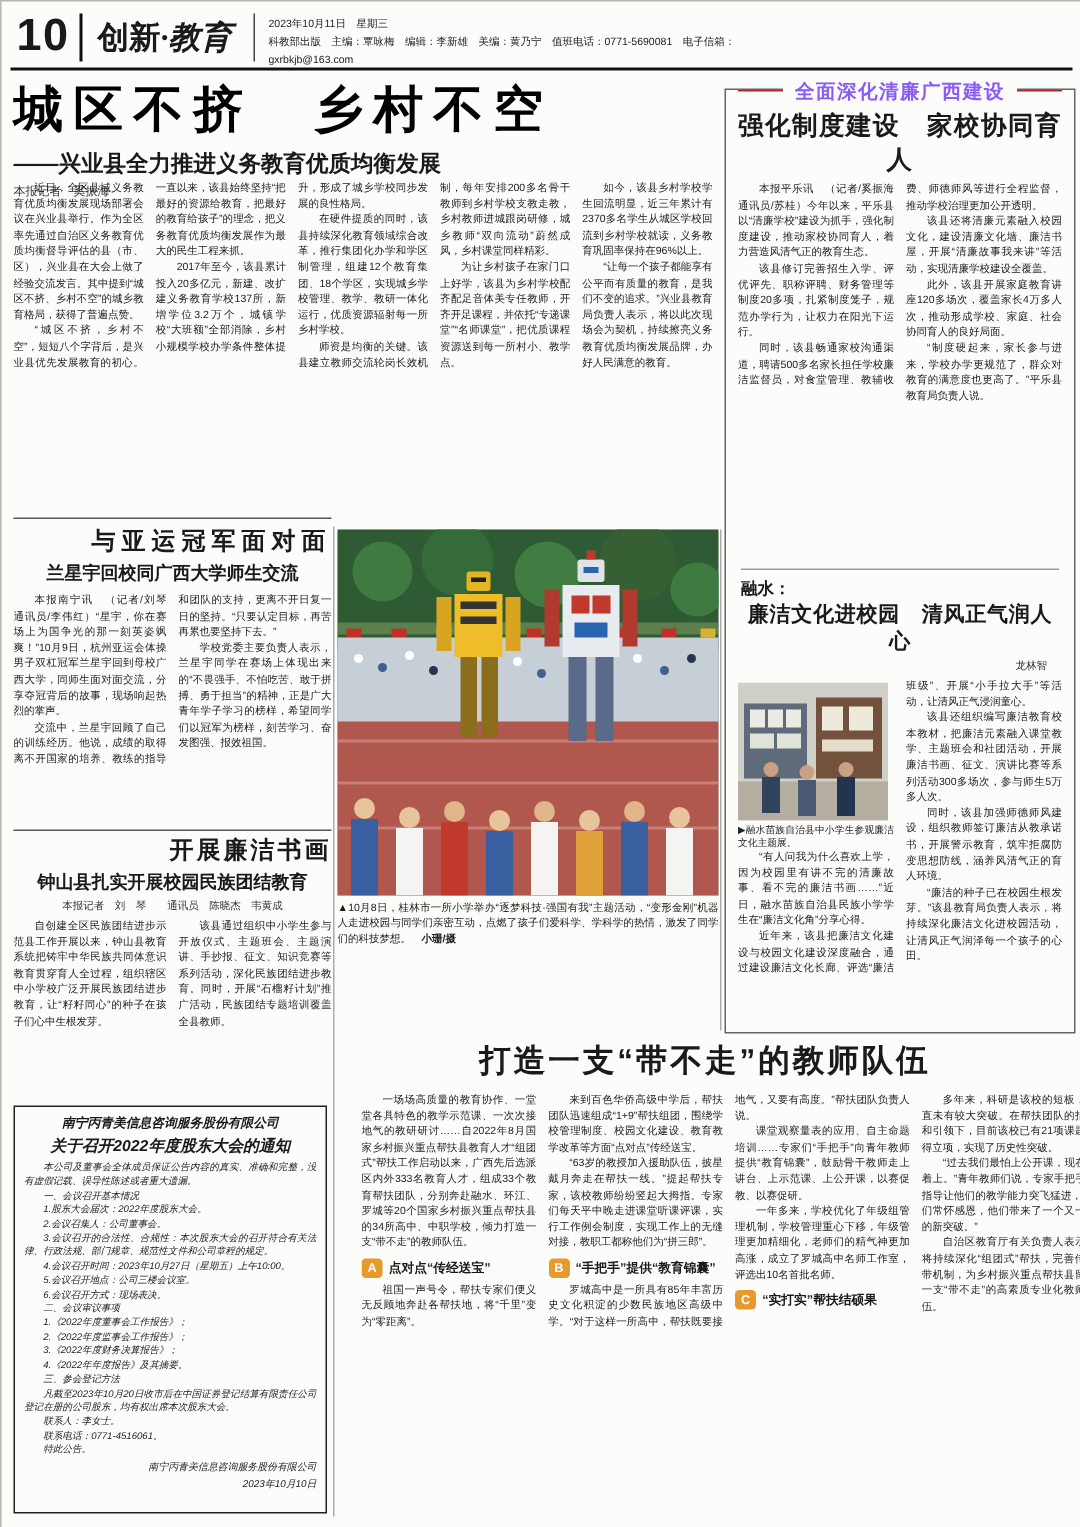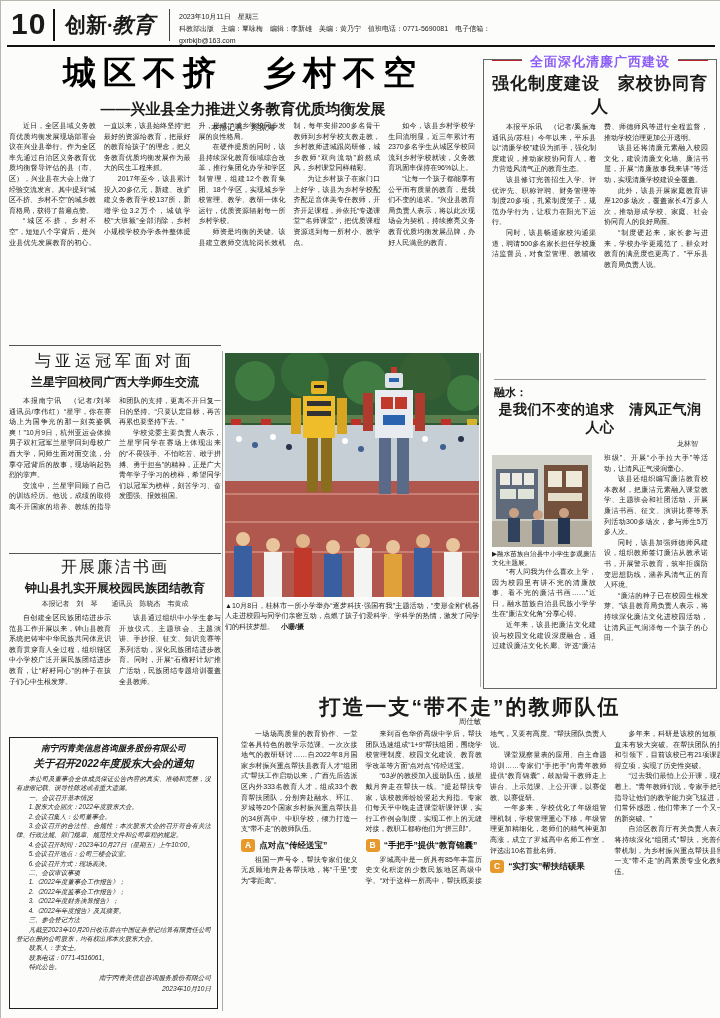--- a/index.html
+++ b/index.html
@@ -9,21 +9,21 @@
   .pagenum{left:10px;top:6px;font-size:30px;font-weight:900;letter-spacing:1px;}
   .pn-rule{left:52px;top:8px;width:2px;height:32px;background:#111;}
   .secname{left:64px;top:10px;font-size:21px;font-weight:900;}
   .secname .ital{font-family:"Liberation Serif","DejaVu Serif",serif;font-style:italic;font-weight:700;}
   .sec-rule{left:168px;top:8px;width:1px;height:32px;background:#444;}
   .meta{left:178px;top:10px;width:330px;font-size:7px;line-height:12px;color:#222;}
   .masthead{right:12px;top:8px;font-family:"Liberation Serif","DejaVu Serif",serif;font-size:23px;font-weight:900;color:#8e1a1a;letter-spacing:2px;}
   .masthead .dia{font-size:15px;vertical-align:3px;margin-right:2px;}
   .hr-head{left:6px;top:44px;width:708px;height:2px;background:#111;}
   
-  .lead{left:8px;top:50px;width:468px;text-align:center;}
+  .lead{left:8px;top:50px;width:468px;text-align:left;}
   .lead-title{font-size:33px;font-weight:900;letter-spacing:7px;color:#000;}
   .lead-sub{margin-top:4px;font-size:15px;font-weight:800;}
   .lead-by{margin-top:3px;font-size:8px;color:#333;}
   .bodytext{font-size:7px;line-height:10.6px;text-align:justify;overflow:hidden;}
   .bodytext p{margin:0;text-indent:2em;}
   .lead-body{left:8px;top:120px;width:466px;height:222px;column-count:5;column-gap:8px;}
   
   .rule{background:#555;}
   
   .qbox{left:482px;top:58px;width:232px;height:628px;border:1px solid #666;}
@@ -36,21 +36,21 @@
   .qtitle2{font-size:14px;font-weight:900;text-align:center;letter-spacing:0.5px;}
   .qauthor{font-size:7px;text-align:right;margin:2px 10px 2px 0;color:#333;}
   .qbody{column-count:2;column-gap:8px;margin-top:4px;}
   .qb1{height:250px;}
   .qb2{height:238px;}
   .qdivider{height:1px;background:#999;margin:7px 2px 5px 2px;}
   .exh-photo{width:100px;height:92px;margin:2px 0;}
   .exh-cap{font-size:6.5px;line-height:9px;text-indent:0 !important;color:#222;}
   
   .asiad{left:8px;top:350px;width:212px;}
-  .mid-title{font-size:16px;font-weight:400;text-align:center;letter-spacing:4px;}
+  .mid-title{font-size:16px;font-weight:700;text-align:right;letter-spacing:4px;}
   .mid-sub{font-size:12px;font-weight:800;text-align:center;margin-top:2px;}
   .asiad-body{margin-top:5px;height:148px;column-count:2;column-gap:8px;}
   .zizi{left:8px;top:556px;width:212px;}
   .zizi-by{font-size:7px;text-align:center;margin-top:2px;color:#333;}
   .zizi-body{margin-top:4px;height:118px;column-count:2;column-gap:8px;}
   
   .notice{left:8px;top:736px;width:209px;height:272px;border:1.2px solid #222;padding:5px 6px;box-sizing:border-box;font-style:italic;}
   .notice-co{font-size:8.5px;font-weight:900;text-align:center;}
   .notice-title{font-size:10.5px;font-weight:900;text-align:center;margin:2px 0 3px 0;}
   .notice-body{font-size:6.4px;line-height:9.4px;text-align:justify;height:198px;overflow:hidden;}
@@ -108,21 +108,21 @@
       <div class="bodytext qbody qb1">
           <p>本报平乐讯　（记者/奚振海　通讯员/苏桂）今年以来，平乐县以“清廉学校”建设为抓手，强化制度建设，推动家校协同育人，着力营造风清气正的教育生态。</p>
           <p>该县修订完善招生入学、评优评先、职称评聘、财务管理等制度20多项，扎紧制度笼子，规范办学行为，让权力在阳光下运行。</p>
           <p>同时，该县畅通家校沟通渠道，聘请500多名家长担任学校廉洁监督员，对食堂管理、教辅收费、师德师风等进行全程监督，推动学校治理更加公开透明。</p>
           <p>该县还将清廉元素融入校园文化，建设清廉文化墙、廉洁书屋，开展“清廉故事我来讲”等活动，实现清廉学校建设全覆盖。</p>
           <p>此外，该县开展家庭教育讲座120多场次，覆盖家长4万多人次，推动形成学校、家庭、社会协同育人的良好局面。</p>
           <p>“制度硬起来，家长参与进来，学校办学更规范了，群众对教育的满意度也更高了。”平乐县教育局负责人说。</p>
         </div>
       <div class="qdivider"></div>
       <div class="kicker">融水：</div>
-      <div class="qtitle2">是我们不变的追求　清风正气润人心</div>
+      <div class="qtitle2">廉洁文化进校园　清风正气润人心</div>
       <div class="qauthor">龙林智</div>
       <div class="bodytext qbody qb2">
         <div class="exh-photo">
           <svg width="100" height="92" viewBox="0 0 100 92">
             <rect width="100" height="92" fill="#cfd0c8"></rect>
             <rect x="0" y="66" width="100" height="26" fill="#b4aea0"></rect>
             <rect x="4" y="14" width="42" height="50" fill="#5f6b7a"></rect>
             <rect x="8" y="18" width="10" height="12" fill="#eceae2"></rect>
               <rect x="20" y="18" width="10" height="12" fill="#eceae2"></rect>
               <rect x="32" y="18" width="10" height="12" fill="#eceae2"></rect>
@@ -274,21 +274,20 @@
         <rect x="159" y="201" width="18" height="43" fill="#e0a13a"></rect>
       <circle cx="198" cy="188" r="7" fill="#e0b58a"></circle>
         <rect x="189" y="195" width="18" height="49" fill="#3a5fa0"></rect>
       <circle cx="228" cy="192" r="7" fill="#e8c49a"></circle>
         <rect x="219" y="199" width="18" height="45" fill="#f4f4f2"></rect>
     </svg>
   </div>
   <div class="abs ccap"><span>▲10月8日，桂林市一所小学举办“逐梦科技·强国有我”主题活动，“变形金刚”机器人走进校园与同学们亲密互动，点燃了孩子们爱科学、学科学的热情，激发了同学们的科技梦想。</span>　<b>小珊/摄</b></div>
 
   <div class="abs t-title">打造一支“带不走”的教师队伍</div>
-  <div class="abs t-author">周仕敏</div>
   <div class="abs bodytext t-body">
     <div>
         <p>一场场高质量的教育协作、一堂堂各具特色的教学示范课、一次次接地气的教研研讨……自2022年8月国家乡村振兴重点帮扶县教育人才“组团式”帮扶工作启动以来，广西先后选派区内外333名教育人才，组成33个教育帮扶团队，分别奔赴融水、环江、罗城等20个国家乡村振兴重点帮扶县的34所高中、中职学校，倾力打造一支“带不走”的教师队伍。</p>
       </div>
     <div class="sec-head"><span class="badge">A</span><span class="sec-title">点对点“传经送宝”</span></div>
     <div>
         <p>祖国一声号令，帮扶专家们便义无反顾地奔赴各帮扶地，将“千里”变为“零距离”。</p>
         <p>来到百色华侨高级中学后，帮扶团队迅速组成“1+9”帮扶组团，围绕学校管理制度、校园文化建设、教育教学改革等方面“点对点”传经送宝。</p>
         <p>“63岁的教授加入援助队伍，披星戴月奔走在帮扶一线。”提起帮扶专家，该校教师纷纷竖起大拇指。专家们每天平中晚走进课堂听课评课，实行工作例会制度，实现工作上的无缝对接，教职工都称他们为“拼三郎”。</p>
       </div>

